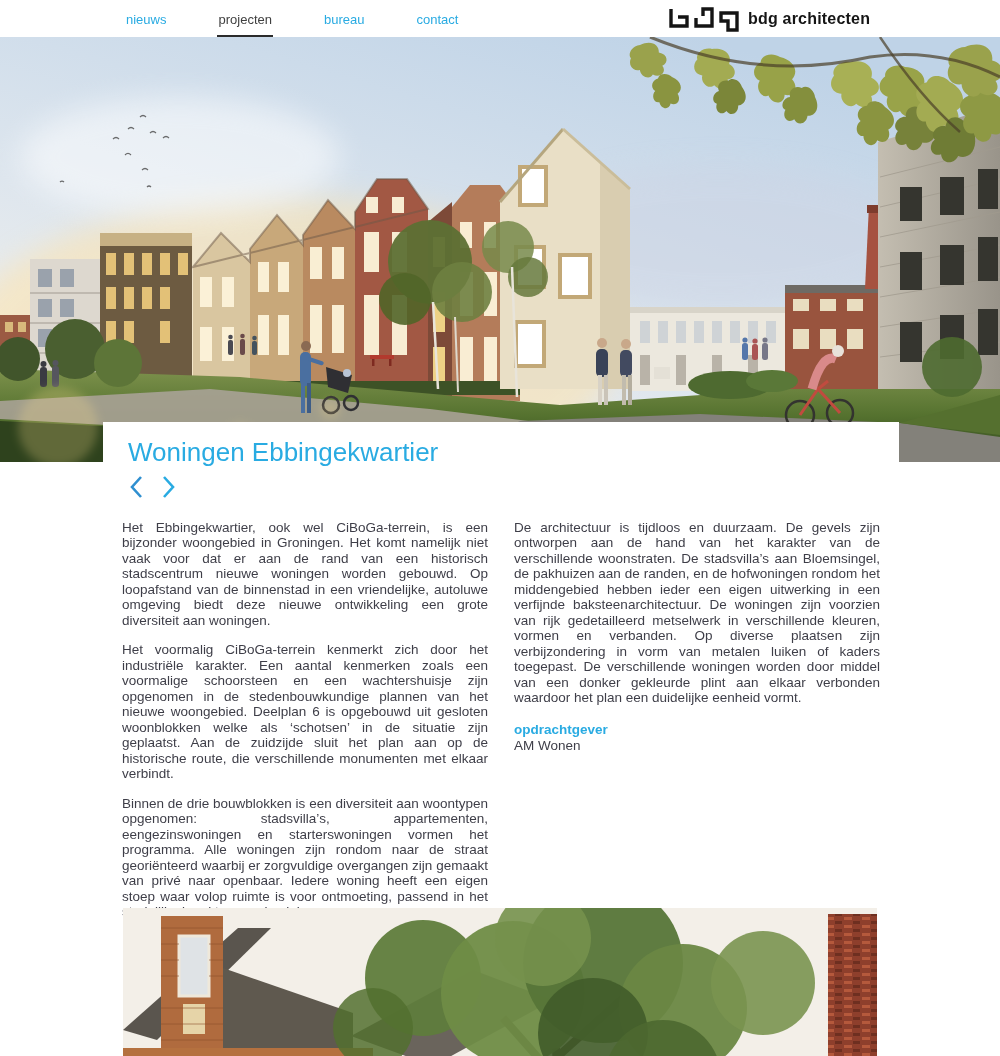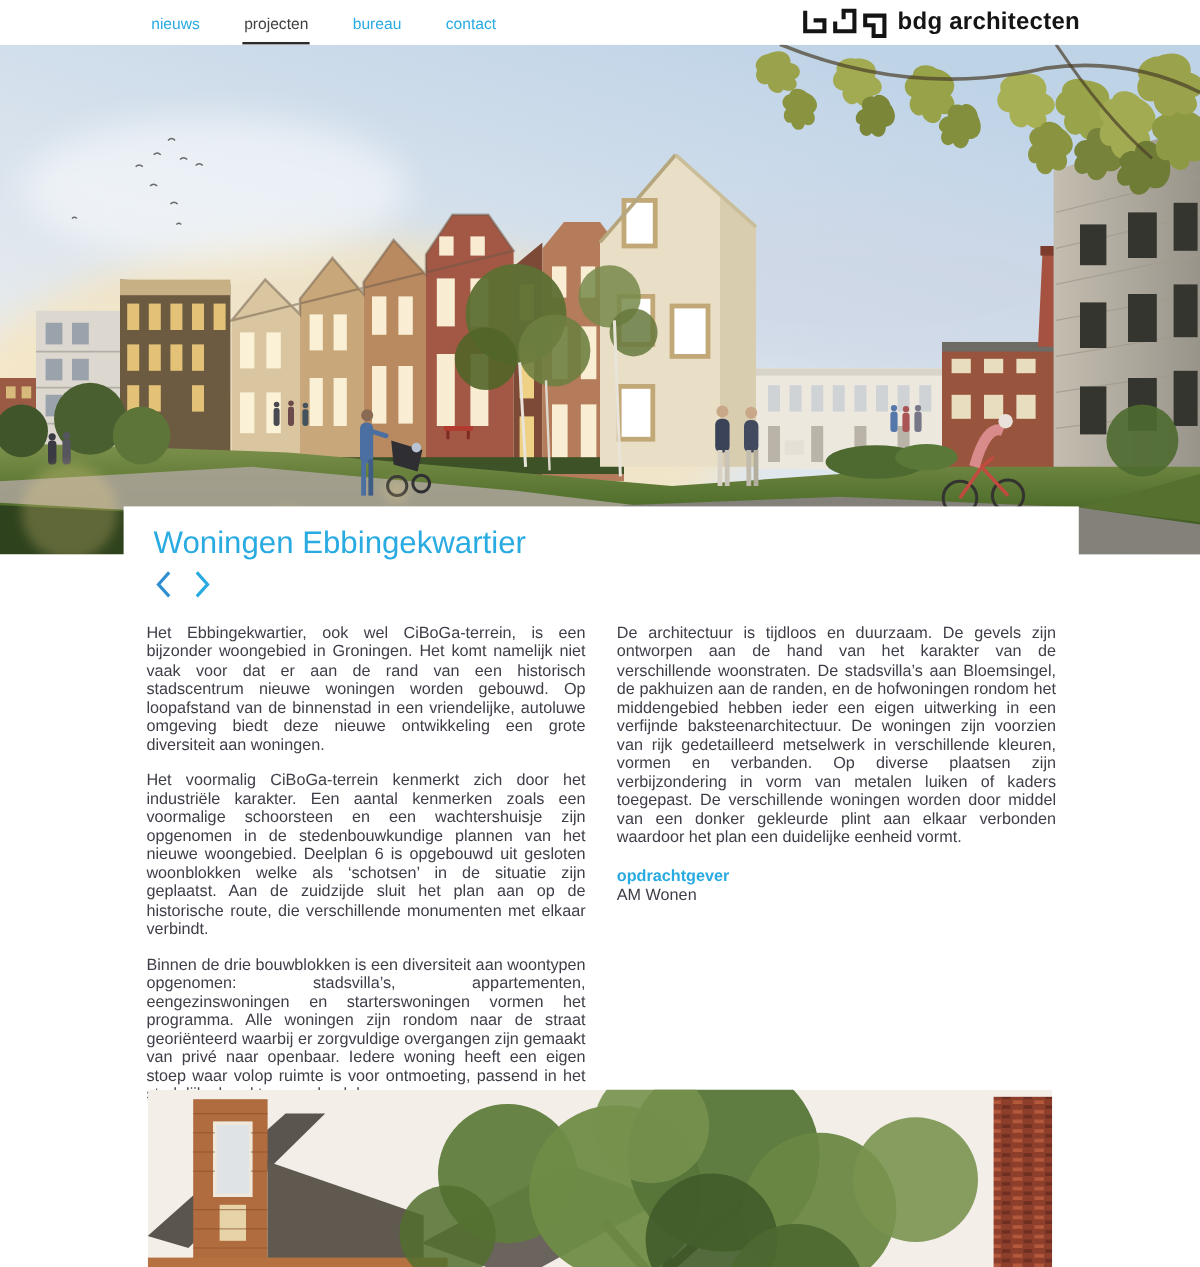--- a/index.html
+++ b/index.html
@@ -2,26 +2,26 @@
 <html><head>
 <meta charset="utf-8">
 <style>
   * { box-sizing: border-box; margin: 0; padding: 0; }
   html,body { background:#ffffff; }
   body { width:1000px; height:1056px; font-family:"Liberation Sans","DejaVu Sans",sans-serif; }
   .page { position:relative; width:1000px; height:1056px; background:#ffffff; overflow:hidden; }
 
   
   .header { position:absolute; top:0; left:0; width:1000px; height:37px; background:#ffffff; z-index:6; }
-  .nav { position:absolute; left:125px; top:0; display:flex; gap:35px;justify-content:center; }
+  .nav { position:absolute; left:125px; top:0; display:flex; gap:50px;justify-content:center; }
   .nav-item { display:inline-block; font-size:13px; color:#29abe2; text-decoration:none; padding:12px 1px 8px; cursor:pointer; }
   .nav-item.active { color:#3f3f3f; border-bottom:2px solid #2b2b2b; }
   .brand { position:absolute; left:668px; top:5px; display:flex; align-items:center; gap:8px; }
   .brand-glyphs { display:flex; gap:5px; }
-  .brand-name { font-size:20px; font-weight:bold; color:#151515; letter-spacing:0.2px; }
+  .brand-name { font-size:16px; font-weight:bold; color:#151515; letter-spacing:0.2px; }
 
   
   .hero { position:absolute; top:37px; left:0; width:1000px; height:425px; overflow:hidden; z-index:1; }
   .hero svg { display:block; }
 
   
   .card { position:absolute; left:103px; top:422px; width:796px; height:634px; background:#ffffff; z-index:3; }
   .card-head { display:flex; justify-content:space-between; align-items:flex-start; padding:16px 22px 0 25px;flex-direction:column; }
   .title { font-size:26px; font-weight:400; color:#29abe2; line-height:1.1; }
   .location { font-size:15px; color:#8d8d95; margin-top:1px; }

